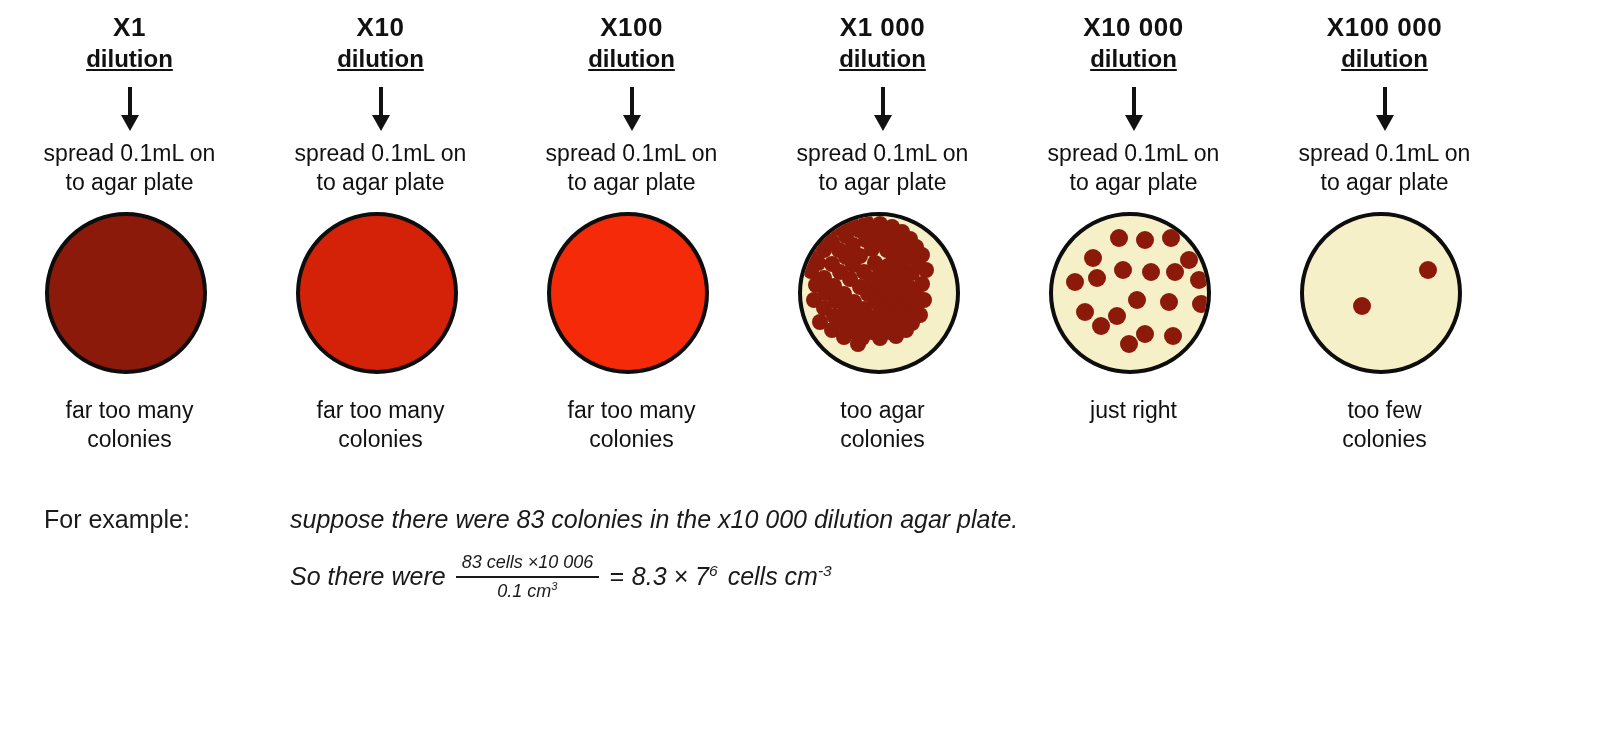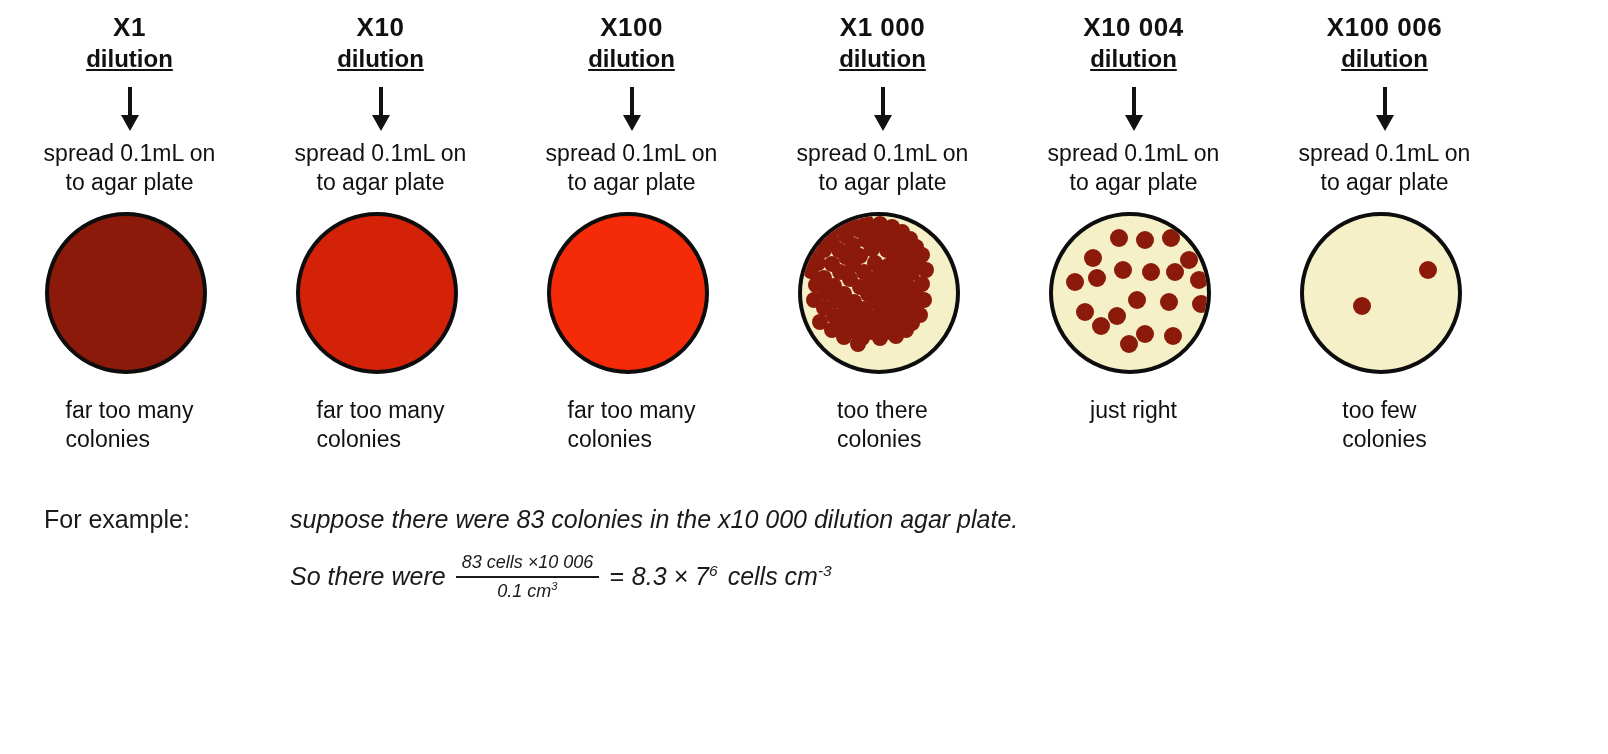--- a/index.html
+++ b/index.html
@@ -108,20 +108,21 @@
   .colony {
     position: absolute;
     border-radius: 50%;
     background: #8B1A0A;
   }
 
   .caption {
     margin-top: 14px;
     font-size: 23px;
     line-height: 1.26;
+    text-align: center;
     color: #111111;
     white-space: nowrap;
   }
 
   
   #example {
     position: absolute;
     left: 0;
     top: 505px;
     width: 1608px;
@@ -340,26 +341,26 @@
           <span class="colony" style="left: 80px; top: 108px; width: 16px; height: 16px; background: rgb(139, 26, 10);"></span>
           <span class="colony" style="left: 96px; top: 106px; width: 16px; height: 16px; background: rgb(139, 26, 10);"></span>
           <span class="colony" style="left: 34px; top: 113px; width: 16px; height: 16px; background: rgb(139, 26, 10);"></span>
           <span class="colony" style="left: 52px; top: 114px; width: 16px; height: 16px; background: rgb(139, 26, 10);"></span>
           <span class="colony" style="left: 70px; top: 114px; width: 16px; height: 16px; background: rgb(139, 26, 10);"></span>
           <span class="colony" style="left: 86px; top: 112px; width: 16px; height: 16px; background: rgb(139, 26, 10);"></span>
           <span class="colony" style="left: 48px; top: 120px; width: 16px; height: 16px; background: rgb(139, 26, 10);"></span>
         </div>
       </div>
       <div class="caption">
-        <div>too there</div>
+        <div>too agar</div>
         <div>colonies</div>
       </div>
     </div>
     <div class="column">
-      <div class="dilution-title">X10 004</div>
+      <div class="dilution-title">X10 000</div>
       <div class="dilution-sub">dilution</div>
       <div class="arrow">
         <span class="shaft"></span>
         <span class="head"></span>
       </div>
       <div class="spread-text">
         <div>spread 0.1mL on</div>
         <div>to agar plate</div>
       </div>
       <div class="plate-wrap">
@@ -384,21 +385,21 @@
           <span class="colony" style="left: 83px; top: 109px; width: 18px; height: 18px; background: rgb(139, 26, 10);"></span>
           <span class="colony" style="left: 67px; top: 119px; width: 18px; height: 18px; background: rgb(139, 26, 10);"></span>
           <span class="colony" style="left: 111px; top: 111px; width: 18px; height: 18px; background: rgb(139, 26, 10);"></span>
         </div>
       </div>
       <div class="caption">
         <div>just right</div>
       </div>
     </div>
     <div class="column">
-      <div class="dilution-title">X100 006</div>
+      <div class="dilution-title">X100 000</div>
       <div class="dilution-sub">dilution</div>
       <div class="arrow">
         <span class="shaft"></span>
         <span class="head"></span>
       </div>
       <div class="spread-text">
         <div>spread 0.1mL on</div>
         <div>to agar plate</div>
       </div>
       <div class="plate-wrap">

